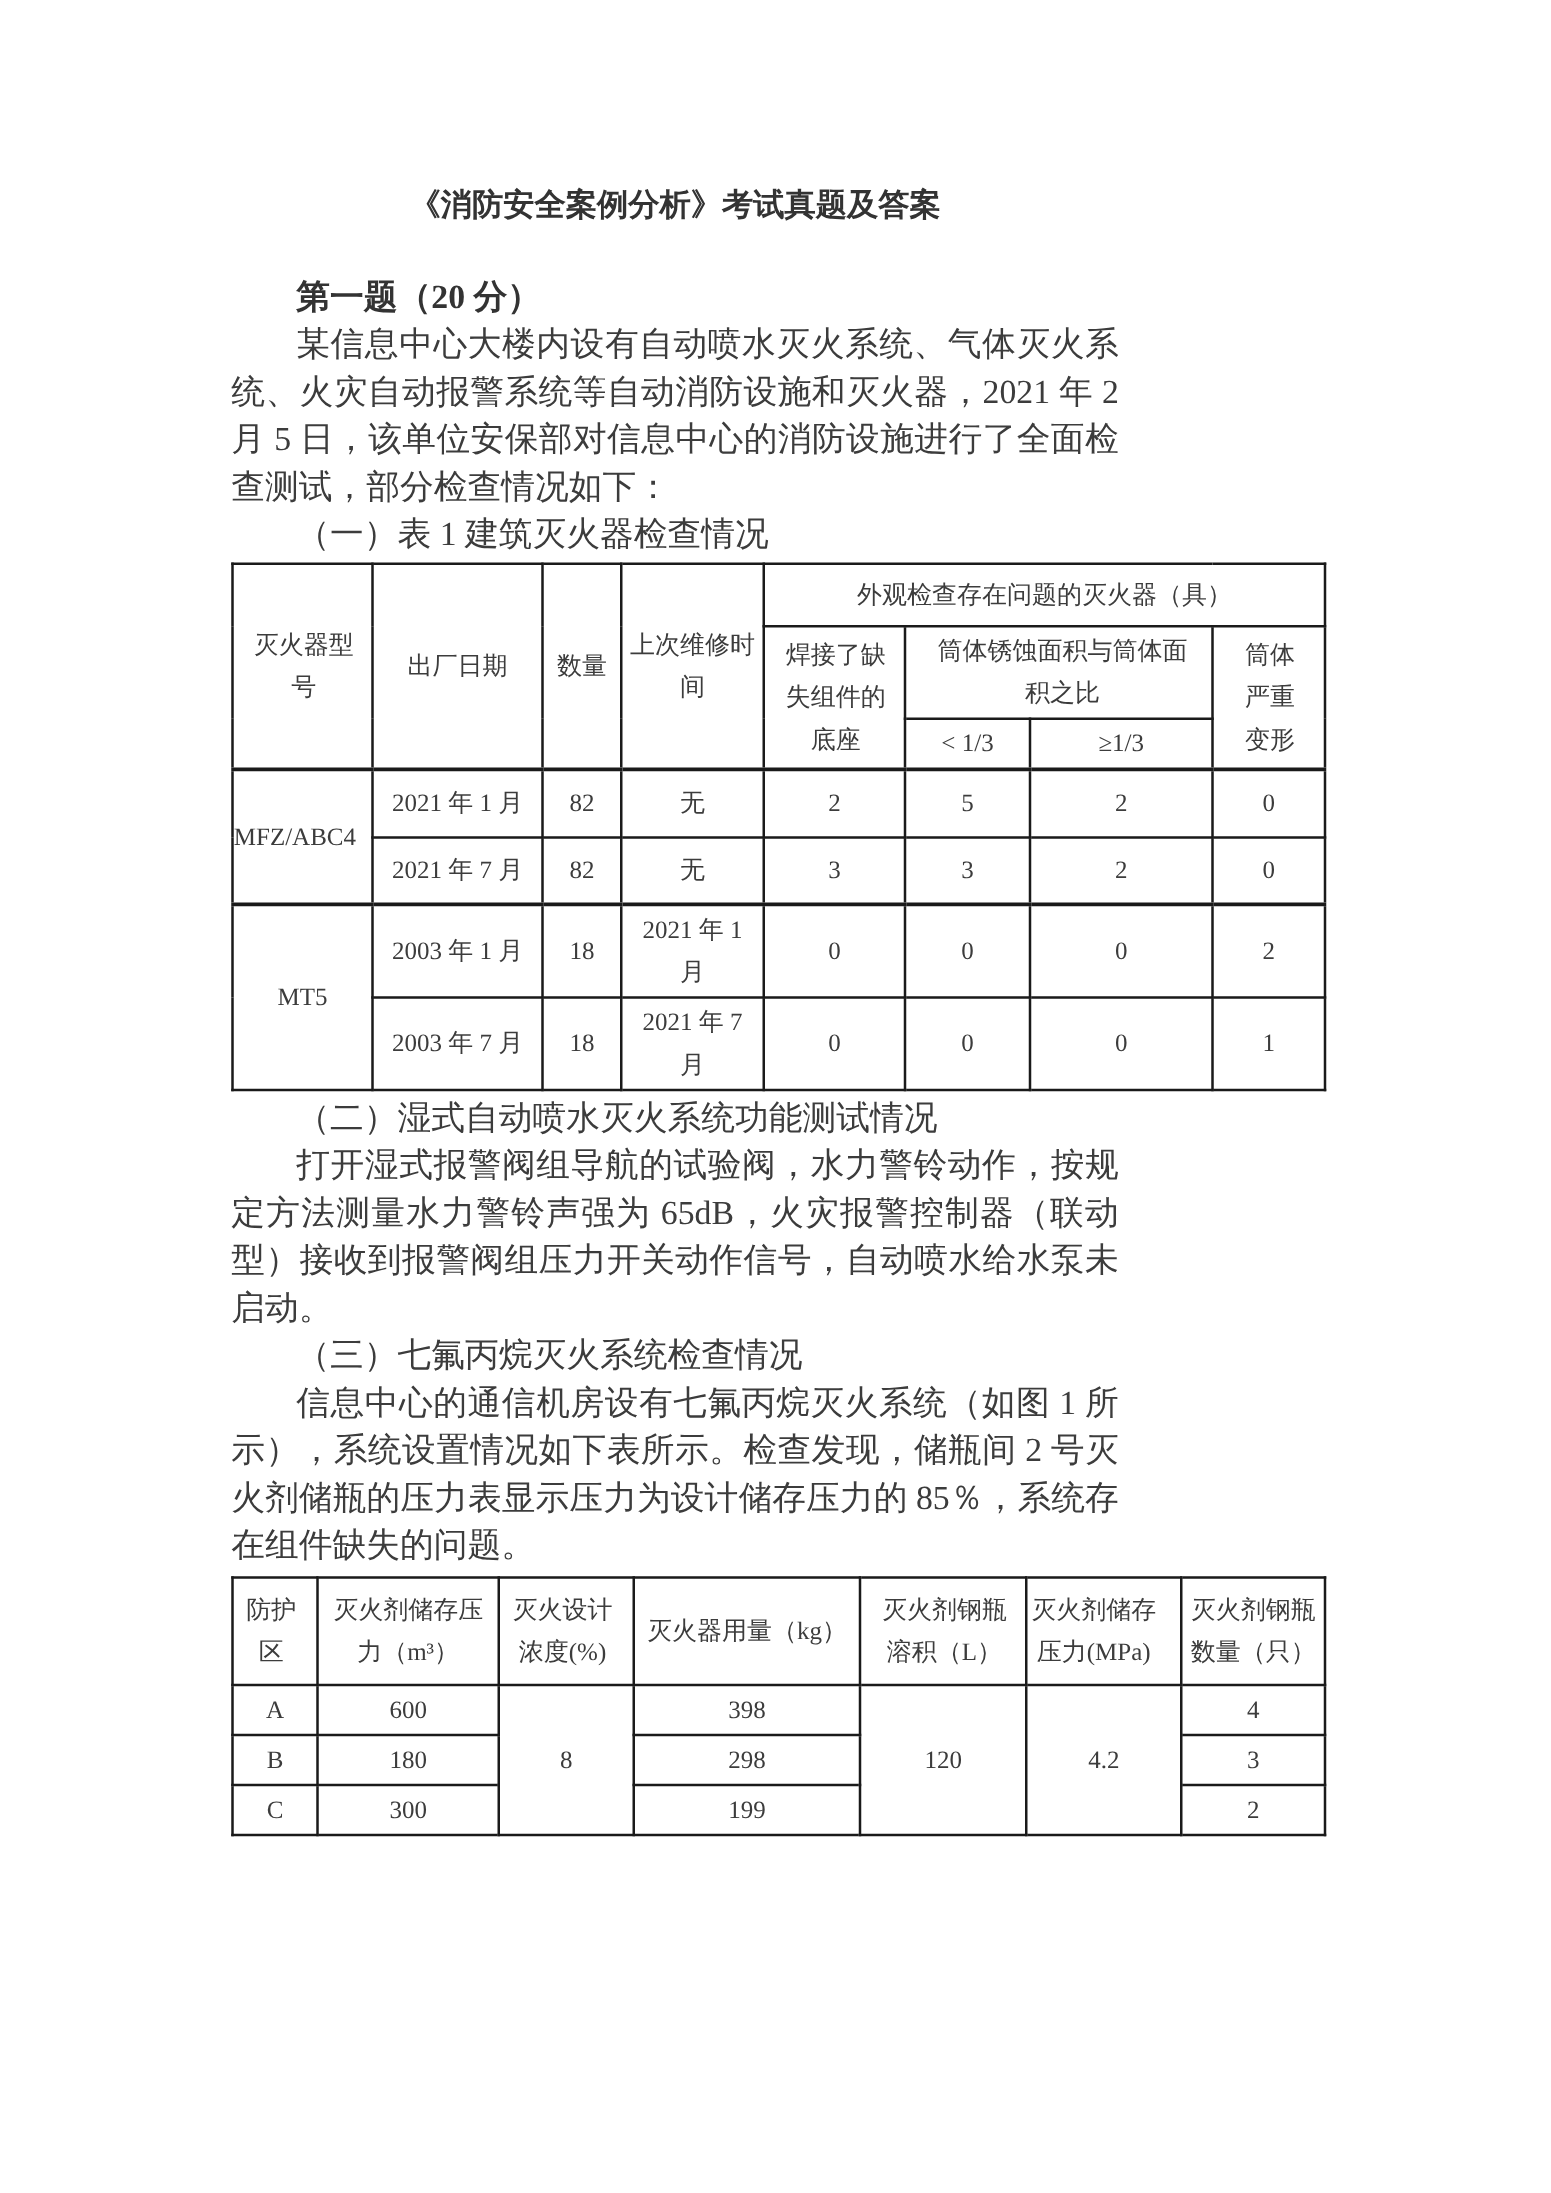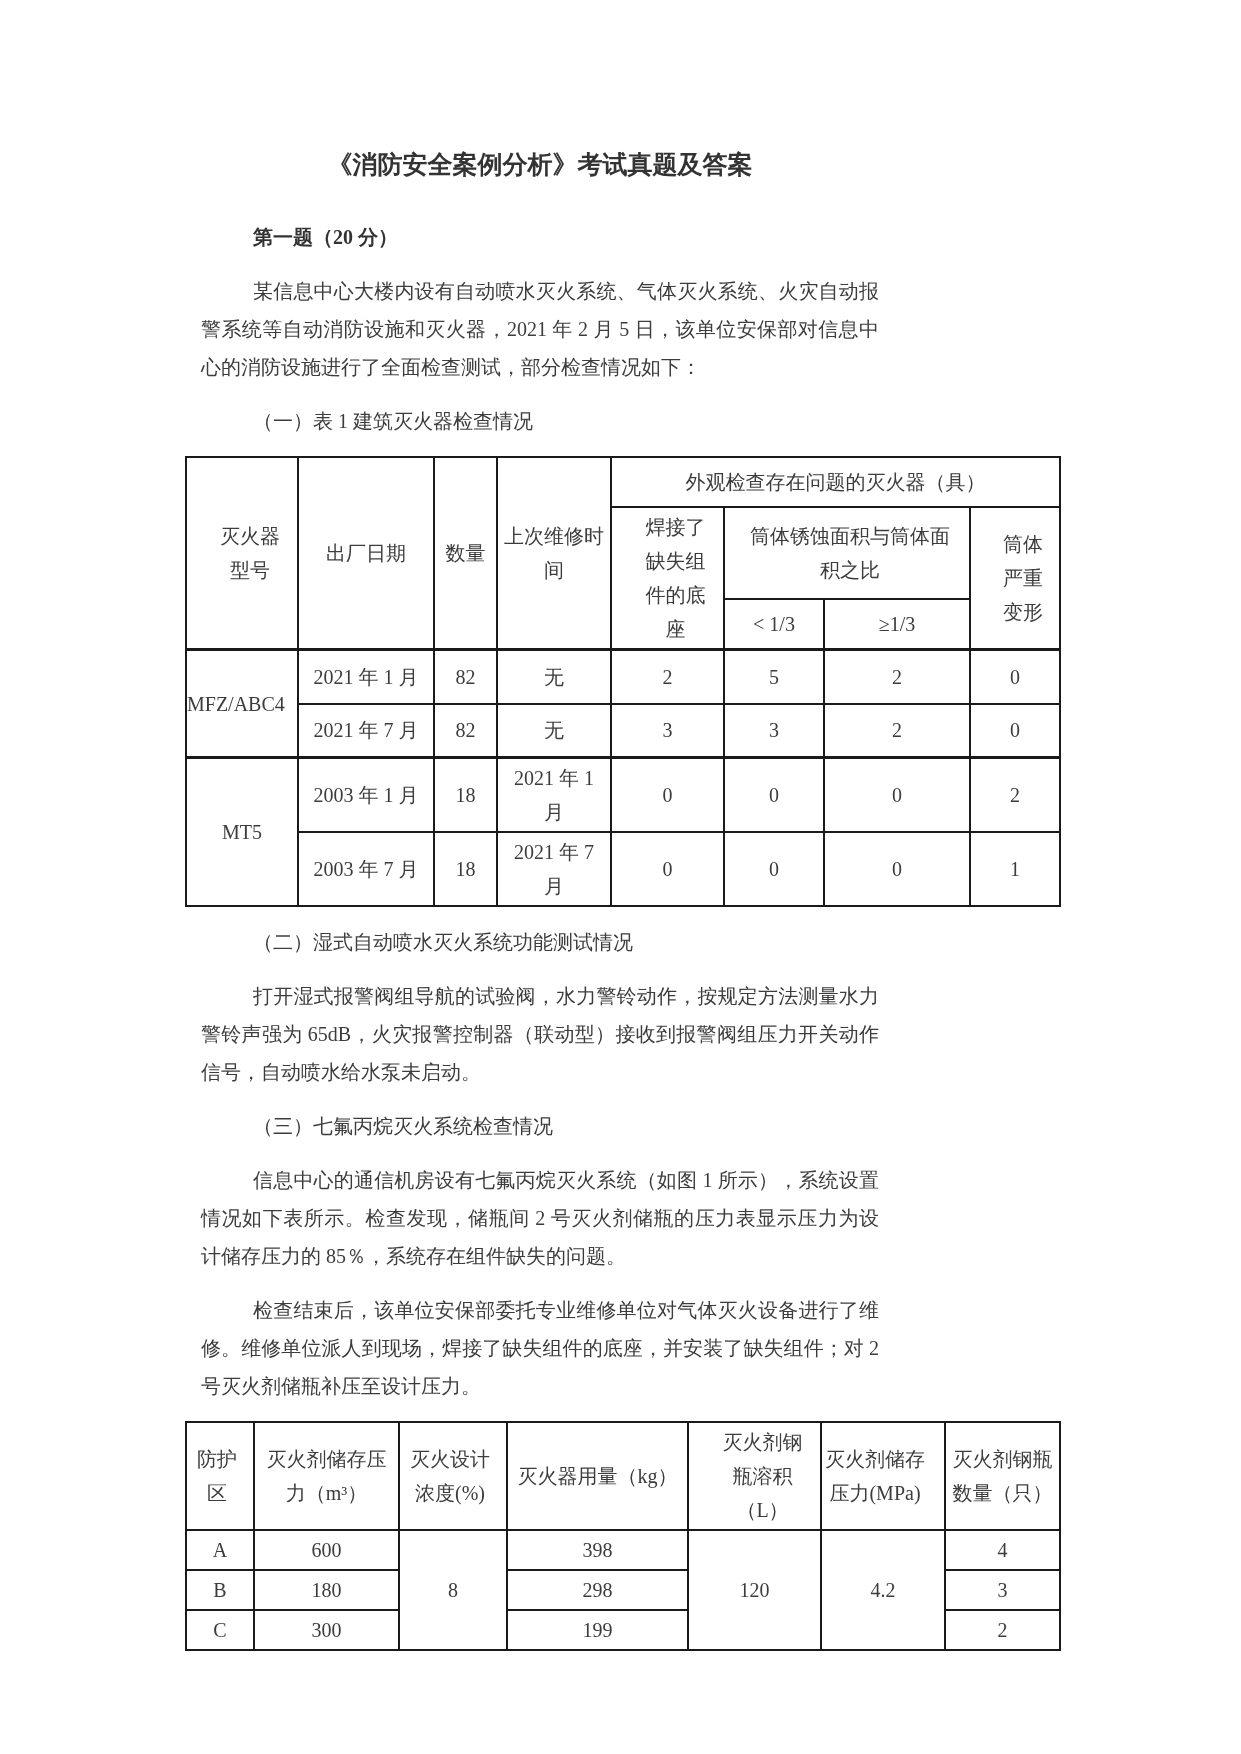--- a/index.html
+++ b/index.html
@@ -22,23 +22,23 @@
   }
   .doc-title {
     font-size: 25px;
     font-weight: bold;
     color: #333333;
     text-align: center;
     margin: 0 0 34px 0;
     line-height: 38px;
   }
   .para {
-    font-size: 20px;
+    font-size: 27px;
     line-height: 38px;
-    margin: 16px;
+    margin: 0;
     text-align: justify;
     text-indent: 52px;
   }
   .q-heading {
     font-weight: bold;
     color: #333333;
   }
   table {
     border-collapse: collapse;
     table-layout: fixed;
@@ -48,21 +48,21 @@
   td {
     border: 2px solid #1a1a1a;
     text-align: center;
     vertical-align: middle;
     font-size: 20px;
     line-height: 34px;
     padding: 2px 4px;
     overflow: hidden;
   }
   tr.sep td { border-top-width: 3px; }
-  td.pad-lg { padding-left: 30px; padding-right: 14px; font-family: Liberation Serif, serif; }
+  td.pad-lg { padding-left: 16px; padding-right: 14px; font-family: Liberation Serif, serif; }
   td.pad-md { padding-right: 10px; }
   td.pad-xl { padding-left: 18px; padding-right: 12px; }
   td.pad-0  { padding-left: 0; padding-right: 16px; font-family: Liberation Serif, serif; }
   .t2 { margin-top: 6px; }
 </style>
 </head>
 <body>
 
 <div class="page">
 
@@ -140,21 +140,20 @@
         <td>0</td>
         <td>1</td>
       </tr>
     </tbody>
   </table>
 
   <p class="para">（二）湿式自动喷水灭火系统功能测试情况</p>
   <p class="para">打开湿式报警阀组导航的试验阀，水力警铃动作，按规定方法测量水力警铃声强为 65dB，火灾报警控制器（联动型）接收到报警阀组压力开关动作信号，自动喷水给水泵未启动。</p>
   <p class="para">（三）七氟丙烷灭火系统检查情况</p>
   <p class="para">信息中心的通信机房设有七氟丙烷灭火系统（如图 1 所示），系统设置情况如下表所示。检查发现，储瓶间 2 号灭火剂储瓶的压力表显示压力为设计储存压力的 85％，系统存在组件缺失的问题。</p>
-  <p class="para">检查结束后，该单位安保部委托专业维修单位对气体灭火设备进行了维修。维修单位派人到现场，焊接了缺失组件的底座，并安装了缺失组件；对 2 号灭火剂储瓶补压至设计压力。</p>
 
   <table class="t2">
     <colgroup>
       <col style="width:68px">
         <col style="width:145px">
         <col style="width:108px">
         <col style="width:181px">
       <col style="width:133px">
         <col style="width:124px">
         <col style="width:115px">

